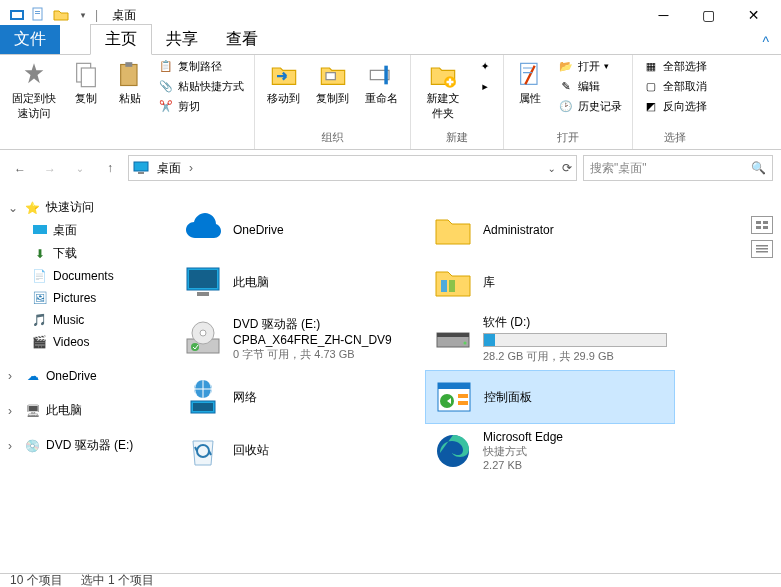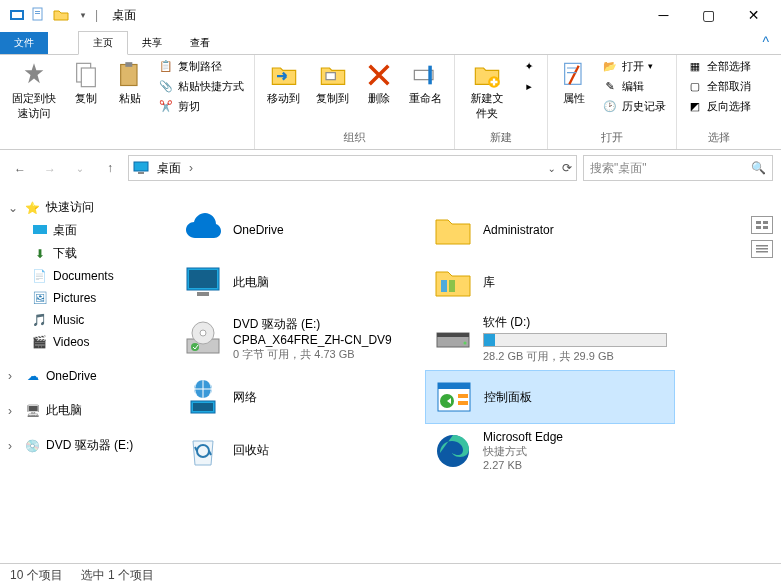--- a/index.html
+++ b/index.html
@@ -4,21 +4,21 @@
 <style>
 * { margin: 0; padding: 0; box-sizing: border-box; font-family: "Microsoft YaHei", "Segoe UI", sans-serif; }
 body { width: 781px; height: 587px; background: #fff; font-size: 12px; overflow: hidden; display: flex; flex-direction: column; }
 .titlebar { height: 30px; display: flex; align-items: center; padding: 0 5px; }
 .titlebar-icons { display: flex; align-items: center; gap: 6px; padding-left: 4px; }
 .qat-icon { width: 16px; height: 16px; display: inline-flex; align-items: center; justify-content: center; }
 .titlebar-title { margin-left: 10px; font-size: 12px; }
 .win-controls { margin-left: auto; display: flex; }
 .win-btn { width: 45px; height: 30px; display: flex; align-items: center; justify-content: center; font-size: 14px; }
 .tabs { height: 25px; display: flex; align-items: flex-end; border-bottom: 1px solid #ccc; }
-.tab { padding: 4px 14px; font-size: 10px; cursor: pointer; }
+.tab { padding: 4px 14px; font-size: 16px; cursor: pointer; }
 .tab.file { background: #1979ca; color: #fff; }
 .tab.active { border: 1px solid #ccc; border-bottom: 1px solid #fff; margin-bottom: -1px; background: #fff; margin-left: 30px; }
 .help-btn { margin-left: auto; padding: 4px 12px; color: #1979ca; font-size: 14px; }
 .ribbon { height: 95px; display: flex; border-bottom: 1px solid #ccc; background: #fff; }
 .ribbon-group { display: flex; flex-direction: column; border-right: 1px solid #e0e0e0; padding: 2px 6px; }
 .ribbon-group-body { flex: 1; display: flex; align-items: flex-start; gap: 4px; }
 .ribbon-group-label { text-align: center; color: #666; font-size: 11px; padding: 2px 0; }
 .ribbon-btn { display: flex; flex-direction: column; align-items: center; justify-content: flex-end; padding: 4px 6px; gap: 2px; text-align: center; font-size: 11px; min-width: 40px; }
 .ribbon-btn-lg svg, .ribbon-btn-lg .icon-ph { width: 28px; height: 28px; }
 .ribbon-col { display: flex; flex-direction: column; gap: 2px; }
@@ -42,21 +42,21 @@
 .item { width: 250px; display: flex; align-items: center; gap: 10px; padding: 6px 8px; }
 .item.selected { background: #cce8ff; border: 1px solid #99d1ff; }
 .item-icon { width: 40px; height: 40px; flex-shrink: 0; display: flex; align-items: center; justify-content: center; }
 .item-text { display: flex; flex-direction: column; flex: 1; }
 .item-name { font-size: 12px; }
 .item-sub { font-size: 11px; color: #6d6d6d; }
 .disk-bar { width: 100%; height: 14px; border: 1px solid #b0b0b0; margin: 2px 0; background: #eee; position: relative; }
 .disk-fill { height: 100%; background: #26a0da; }
 .viewbtns { position: absolute; right: 8px; top: 30px; display: flex; flex-direction: column; gap: 6px; }
 .viewbtn { width: 22px; height: 18px; border: 1px solid #999; display: flex; align-items: center; justify-content: center; }
-.statusbar { height: 24px; border-top: 1px solid #ccc; display: flex; align-items: center; padding: 0 10px; gap: 18px; font-size: 12px; color: #444; }
+.statusbar { height: 14px; border-top: 1px solid #ccc; display: flex; align-items: center; padding: 0 10px; gap: 18px; font-size: 12px; color: #444; }
 </style>
 </head>
 <body>
 
 <div class="titlebar">
   <div class="titlebar-icons">
     <span class="qat-icon">
         <svg viewBox="0 0 16 16">
           <rect x="1" y="3" width="14" height="10" fill="#1979ca"></rect>
           <rect x="3" y="5" width="10" height="6" fill="#fff"></rect>
@@ -144,26 +144,20 @@
         </div>
       <div class="ribbon-btn ribbon-btn-lg">
           <svg viewBox="0 0 24 24">
             <path d="M2 6h7l2 2h11v12H2z" fill="#ffd765" stroke="#d9a400"></path>
             <rect x="6" y="10" width="8" height="6" fill="#fff" stroke="#888"></rect>
           </svg>
           <span>复制到</span>
         </div>
       <div class="ribbon-btn ribbon-btn-lg">
           <svg viewBox="0 0 24 24">
-            <path d="M4 4l16 16M20 4L4 20" stroke="#d83b01" stroke-width="3"></path>
-          </svg>
-          <span>删除</span>
-        </div>
-      <div class="ribbon-btn ribbon-btn-lg">
-          <svg viewBox="0 0 24 24">
             <rect x="2" y="8" width="16" height="8" fill="#fff" stroke="#888"></rect>
             <rect x="14" y="4" width="3" height="16" fill="#1979ca"></rect>
           </svg>
           <span>重命名</span>
         </div>
     </div>
     <div class="ribbon-group-label">组织</div>
   </div>
 
   <div class="ribbon-group">

